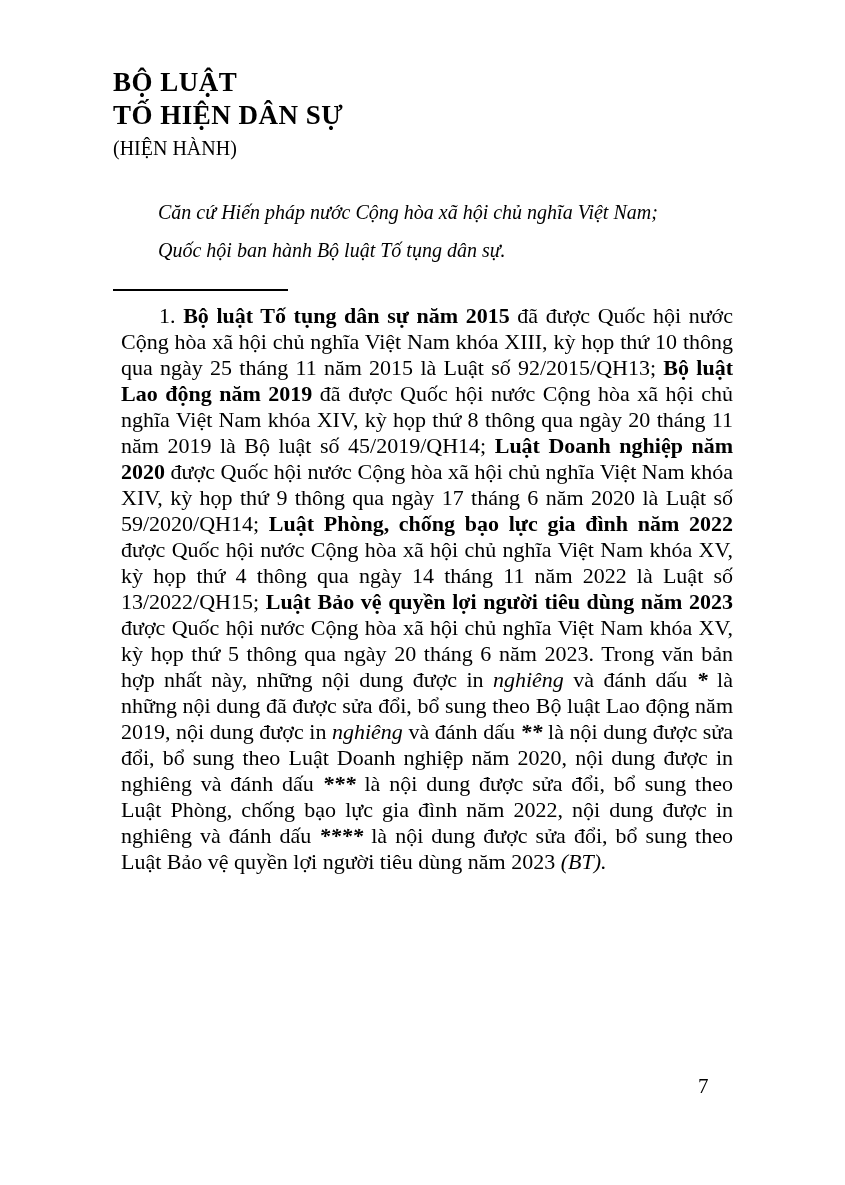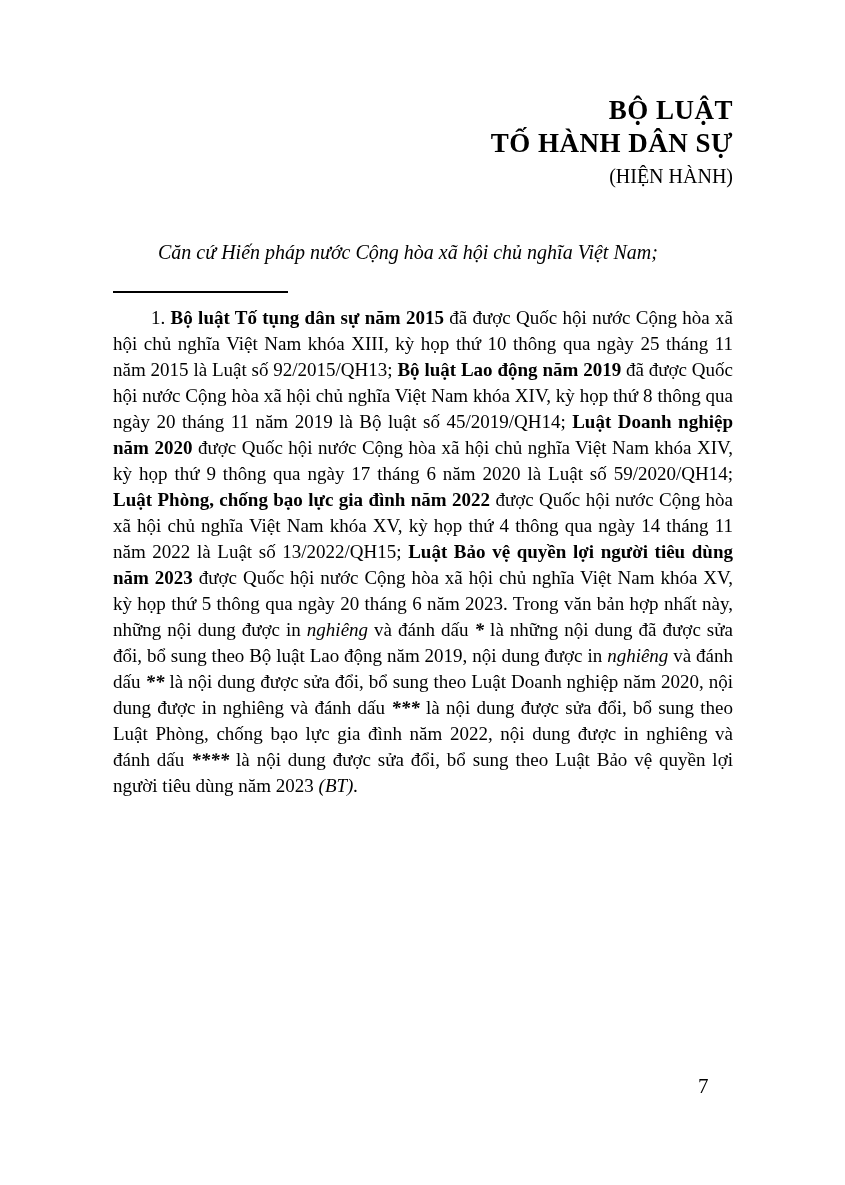--- a/index.html
+++ b/index.html
@@ -16,22 +16,22 @@
     font-family: "Liberation Serif", serif;
     overflow: hidden;
   }
   .content {
     position: absolute;
     left: 113px;
     top: 0;
     width: 620px;
   }
   .title-block {
-    padding-top: 94px;
-    text-align: right;
+    padding-top: 66px;
+    text-align: left;
   }
   .t1 {
     font-size: 27px;
     font-weight: bold;
     line-height: 33px;
     letter-spacing: 0.5px;
   }
   .t3 {
     font-size: 20px;
     font-weight: normal;
@@ -42,35 +42,35 @@
     font-weight: bold;
     line-height: 36px;
   }
   .t4 .sup {
     font-size: 13px;
     font-weight: bold;
     vertical-align: super;
     line-height: 0;
   }
   .preamble {
-    margin-top: 40px;
+    margin-top: 28px;
     padding-left: 45px;
     font-style: italic;
     font-size: 20px;
     line-height: 38px;
   }
   .fn-sep {
     margin-top: 20px;
     width: 175px;
     border-top: 2px solid #000000;
     height: 0;
   }
   .footnote {
-    margin: 12px 0 0 0;
-    font-size: 19px;
+    margin: 12px 0 0 8px;
+    font-size: 22px;
     line-height: 26px;
     text-align: justify;
     text-indent: 38px;
   }
   .footnote .b { font-weight: bold; }
   .footnote .i { font-style: italic; }
   .page-number {
     position: absolute;
     left: 698px;
     top: 1074px;
@@ -78,26 +78,27 @@
   }
 </style>
 </head>
 <body>
 
 <div class="page">
   <div class="content">
 
     <div class="title-block">
       <div class="t1">BỘ LUẬT</div>
-      <div class="t1">TỐ HÀNH DÂN SỰ</div>
+      <div class="t1">TỐ HIỆN DÂN SỰ</div>
       <div class="t3">(HIỆN HÀNH)</div>
     </div>
 
     <div class="preamble">
       <div class="p-line">Căn cứ Hiến pháp nước Cộng hòa xã hội chủ nghĩa Việt Nam;</div>
+      <div class="p-line">Quốc hội ban hành Bộ luật Tố tụng dân sự.</div>
     </div>
 
     <div class="fn-sep"></div>
 
     <p class="footnote"><span>1. </span><span class="b">Bộ luật Tố tụng dân sự năm 2015</span><span> đã được Quốc hội nước Cộng hòa xã hội chủ nghĩa Việt Nam khóa XIII, kỳ họp thứ 10 thông qua ngày 25 tháng 11 năm 2015 là Luật số 92/2015/QH13; </span><span class="b">Bộ luật Lao động năm 2019</span><span> đã được Quốc hội nước Cộng hòa xã hội chủ nghĩa Việt Nam khóa XIV, kỳ họp thứ 8 thông qua ngày 20 tháng 11 năm 2019 là Bộ luật số 45/2019/QH14; </span><span class="b">Luật Doanh nghiệp năm 2020</span><span> được Quốc hội nước Cộng hòa xã hội chủ nghĩa Việt Nam khóa XIV, kỳ họp thứ 9 thông qua ngày 17 tháng 6 năm 2020 là Luật số 59/2020/QH14; </span><span class="b">Luật Phòng, chống bạo lực gia đình năm 2022</span><span> được Quốc hội nước Cộng hòa xã hội chủ nghĩa Việt Nam khóa XV, kỳ họp thứ 4 thông qua ngày 14 tháng 11 năm 2022 là Luật số 13/2022/QH15; </span><span class="b">Luật Bảo vệ quyền lợi người tiêu dùng năm 2023</span><span> được Quốc hội nước Cộng hòa xã hội chủ nghĩa Việt Nam khóa XV, kỳ họp thứ 5 thông qua ngày 20 tháng 6 năm 2023. Trong văn bản hợp nhất này, những nội dung được in </span><span class="i">nghiêng</span><span> và đánh dấu </span><span class="b i">*</span><span> là những nội dung đã được sửa đổi, bổ sung theo Bộ luật Lao động năm 2019, nội dung được in </span><span class="i">nghiêng</span><span> và đánh dấu </span><span class="b i">**</span><span> là nội dung được sửa đổi, bổ sung theo Luật Doanh nghiệp năm 2020, nội dung được in nghiêng và đánh dấu </span><span class="b i">***</span><span> là nội dung được sửa đổi, bổ sung theo Luật Phòng, chống bạo lực gia đình năm 2022, nội dung được in nghiêng và đánh dấu </span><span class="b i">****</span><span> là nội dung được sửa đổi, bổ sung theo Luật Bảo vệ quyền lợi người tiêu dùng năm 2023 </span><span class="i">(BT).</span></p>
 
   </div>
 
   <div class="page-number">7</div>
 </div>

